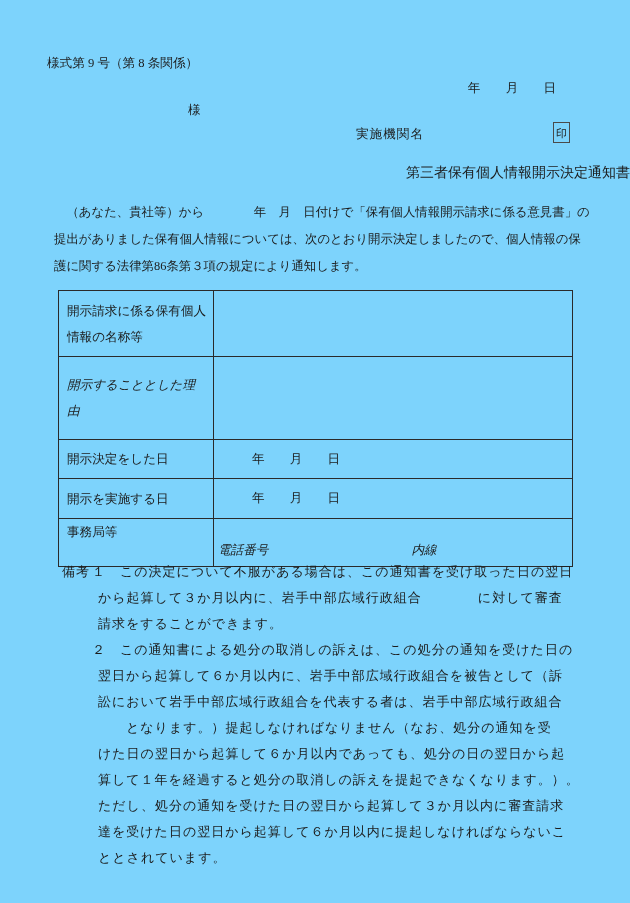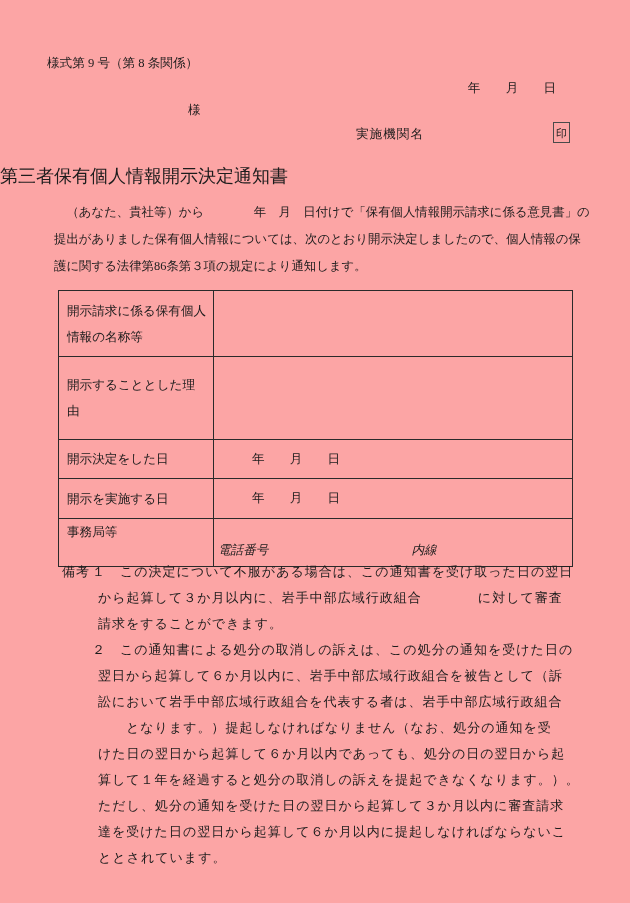--- a/index.html
+++ b/index.html
@@ -4,41 +4,41 @@
 <style>
   * { margin:0; padding:0; box-sizing:border-box; }
   html,body { background:#ffffff; }
   body {
     width:630px; height:903px;
     font-family:"Liberation Serif","DejaVu Serif",serif;
     color:#1c1c1c;
     position:relative;
     overflow:hidden;
   }
-  .page { position:relative; width:630px; height:903px; background:#fca5a5; }
+  .page { position:relative; width:630px; height:903px; background:#7dd3fc; }
 
   .form-number { position:absolute; left:47px; top:55px; font-size:12.6px; white-space:pre; }
   .date-top    { position:absolute; top:80px; left:0; right:74px; text-align:right; font-size:12.6px; white-space:pre; }
   .addressee   { position:absolute; left:188px; top:102px; font-size:12.6px; }
   .agency      { position:absolute; left:356px; top:126px; font-size:12.6px; letter-spacing:1px; }
   .seal-box    { position:absolute; left:553px; top:122px; width:17px; height:21px;
                  border:1px solid #4a4a4a; font-size:11px; line-height:20px; text-align:center; }
-  .doc-title   { position:absolute; top:164px; left:0; width:100%; text-align:left; font-size:18px; }
+  .doc-title   { position:absolute; top:164px; left:0; width:100%; text-align:right; font-size:14px;padding-left:38px; }
 
   .intro { position:absolute; left:45px; top:199px; font-size:12.4px; line-height:27px; }
   .intro .iline { white-space:pre;margin-left:9px; }
 
   .doc-table { position:absolute; left:58px; top:290px; border-collapse:collapse; table-layout:fixed; width:514px; font-size:12.6px; }
   .doc-table td { border:1.5px solid #2a2a2a; vertical-align:middle; }
   .doc-table col.c1 { width:155px; }
   .doc-table col.c2 { width:359px; }
   .doc-table td.lbl { padding:6px 6px 6px 8px; line-height:26px; }
   .doc-table td.val { padding-left:38px; white-space:pre; }
   .doc-table tr.r1 { height:66px; }
-  .doc-table tr.r2 { height:83px; }
+  .doc-table tr.r2 { height:83px;font-style:italic; }
   .doc-table tr.r3 { height:39px; }
   .doc-table tr.r4 { height:40px; }
   .doc-table tr.r5 { height:48px; }
   .doc-table td.lbl-top { vertical-align:top; padding-top:0; }
   .doc-table td.val-bottom { vertical-align:bottom; padding:0 0 7px 4px;font-style:italic; }
   .ext-label { margin-left:143px; }
 
   .remarks { position:absolute; left:62px; top:559px; font-size:13px; line-height:26px; letter-spacing:1px; }
   .remarks-heading { position:absolute; left:0; top:0; }
   .rline { white-space:pre; }

